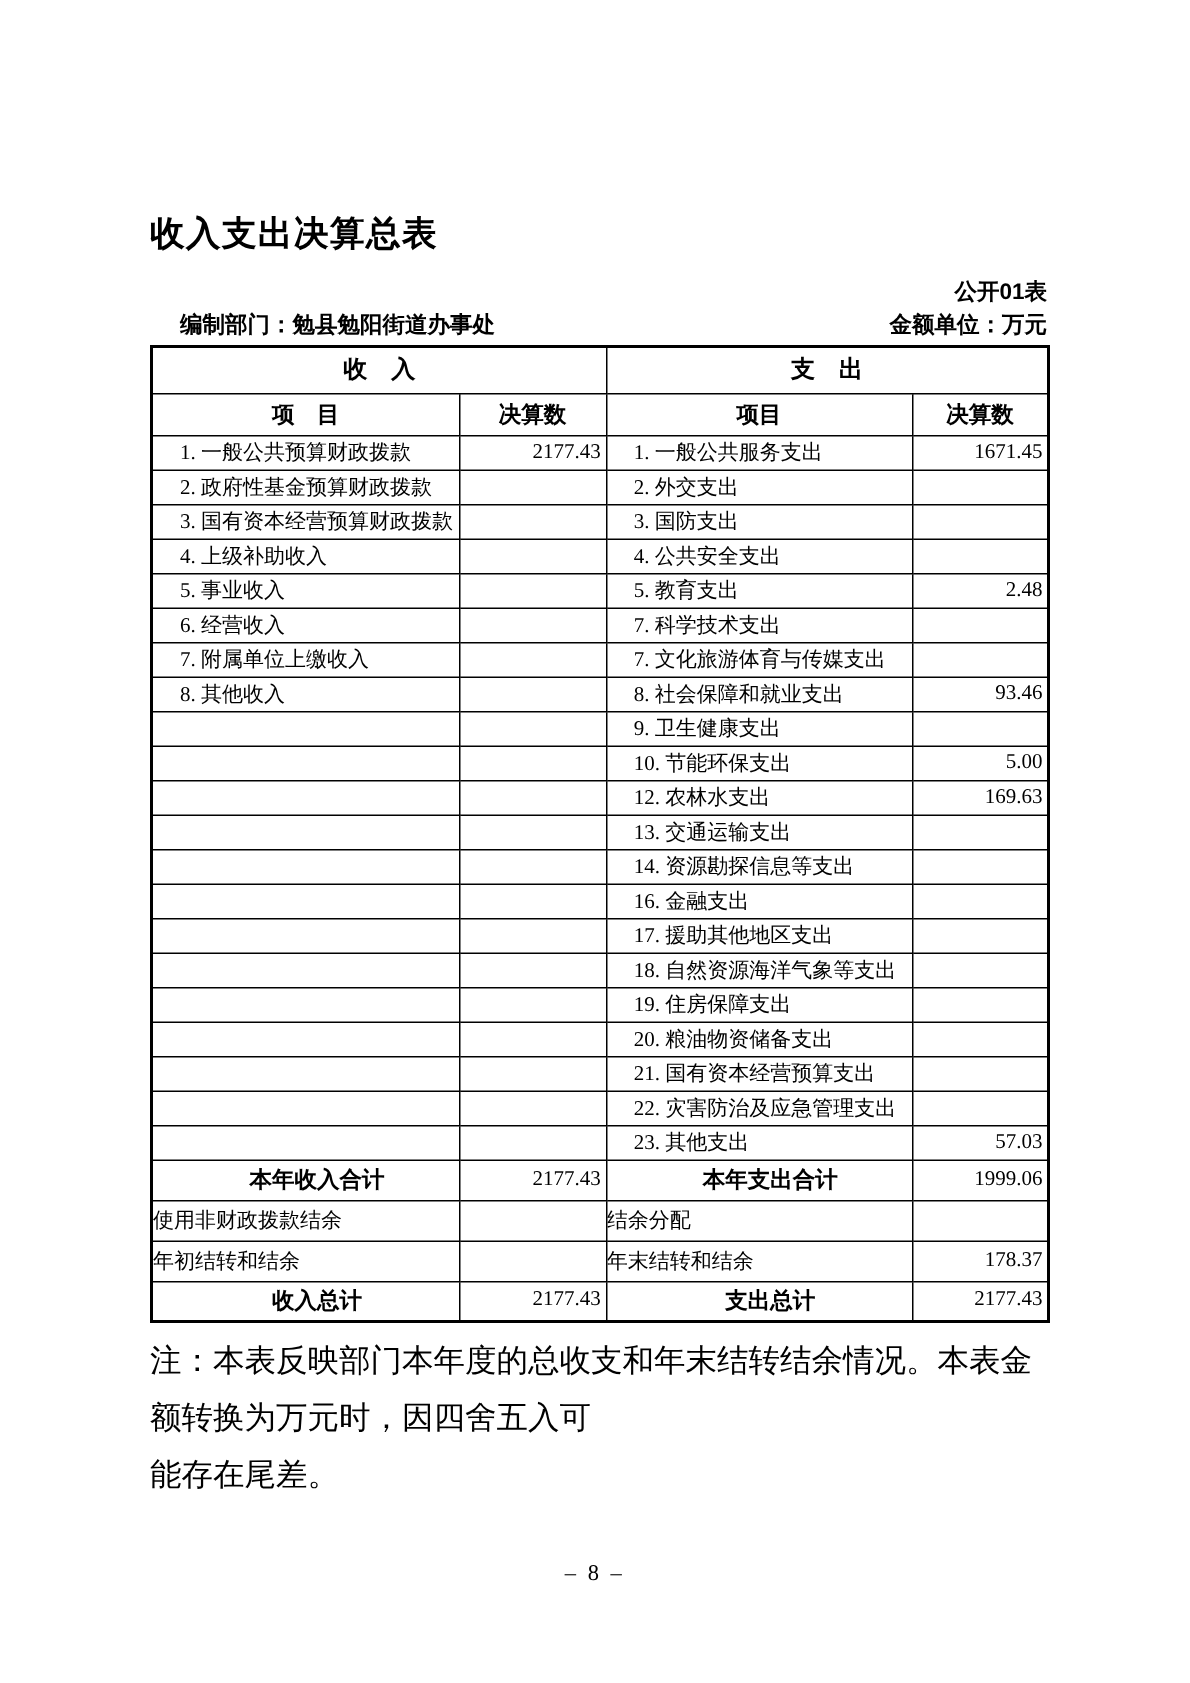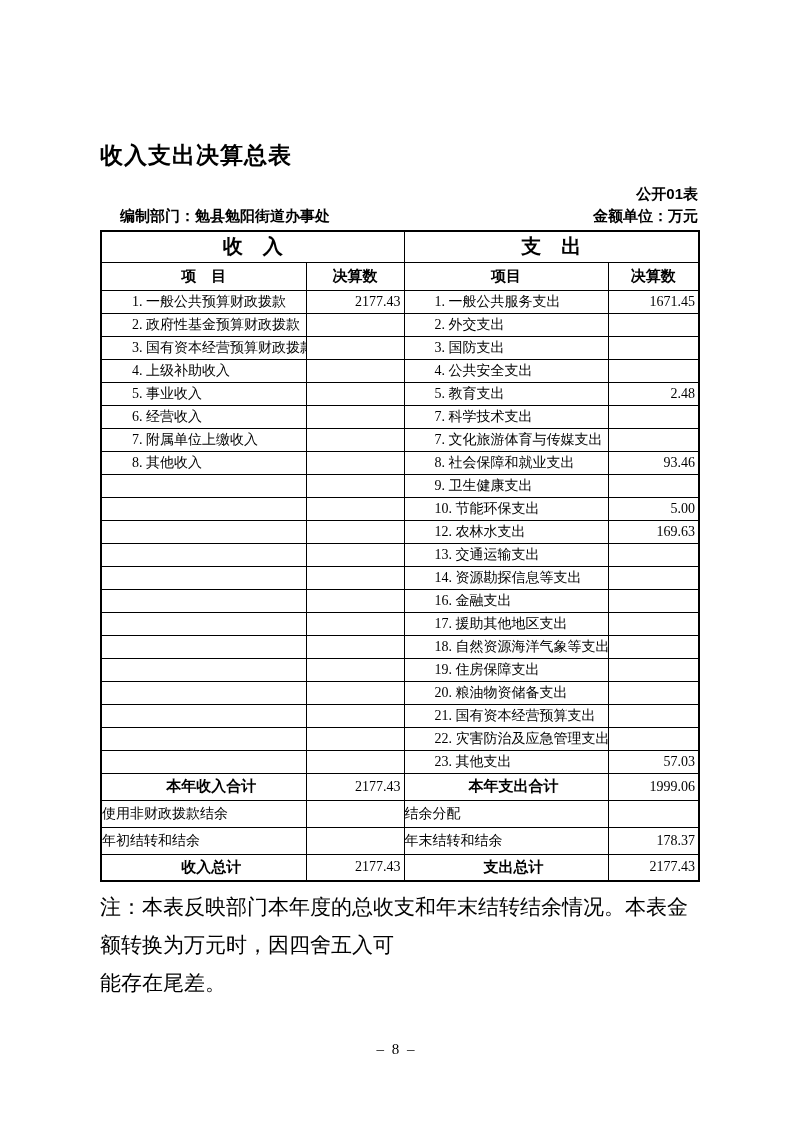--- a/index.html
+++ b/index.html
@@ -54,25 +54,25 @@
     border: 1px solid #000;
     vertical-align: middle;
     overflow: hidden;
     white-space: nowrap;
   }
   table.budget th {
     font-family: "Liberation Sans", "DejaVu Sans", sans-serif;
     font-weight: 700;
     text-align: center;
   }
-  tr.head-section th { height: 31px; font-size: 20px; }
+  tr.head-section th { height: 31px; font-size: 16px; }
   tr.head-cols th    { height: 28px; font-size: 15px; }
   tr.row-item td  { height: 23px; }
   tr.row-total td, tr.row-flush td { height: 27px; }
-  td.item  { text-align: left; padding-left: 30px; font-size: 14px; }
+  td.item  { text-align: left; padding-left: 18px; font-size: 14px; }
   td.value { text-align: right; padding-right: 3px; font-size: 14px; }
   tr.row-total td.item {
     text-align: center;
     padding-left: 15px;
     font-family: "Liberation Sans", "DejaVu Sans", sans-serif;
     font-weight: 700;
     font-size: 15px;
   }
   tr.row-flush td.item { padding-left: 0; }
   .note {

